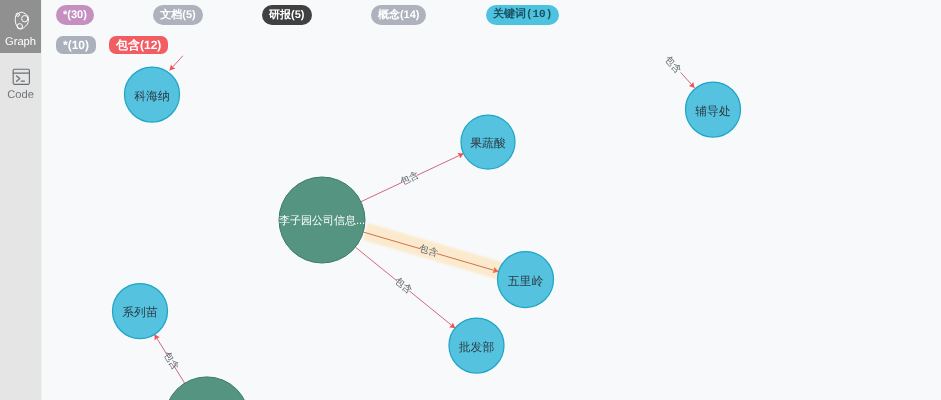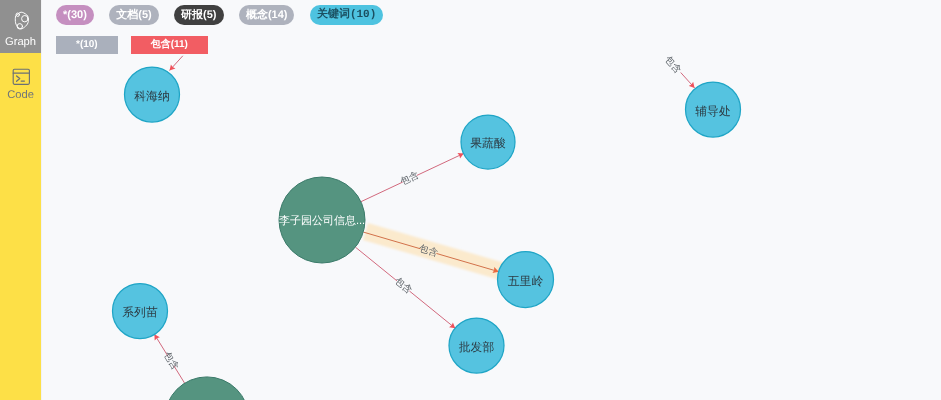--- a/index.html
+++ b/index.html
@@ -3,46 +3,46 @@
 <meta charset="utf-8">
 <style>
   * { box-sizing: border-box; margin:0; padding:0; }
   html, body { width:941px; height:400px; overflow:hidden; }
   body { font-family: "Liberation Sans", sans-serif; background:#f8f9fb; -webkit-font-smoothing:antialiased; text-rendering:geometricPrecision; }
   svg text { -webkit-font-smoothing:antialiased; }
   .app { position:relative; width:941px; height:400px; }
 
   
   .sidebar { position:absolute; left:0; top:0; width:42px; height:400px;
-             background:#fde047; border-right:1px solid #f1f2f4; z-index:5; }
+             background:#e5e5e5; border-right:1px solid #f1f2f4; z-index:5; }
   .nav-item { position:relative; width:41px; height:53px; cursor:pointer; }
   .nav-item.active { background:#909090; }
   .nav-ico { position:absolute; left:50%; top:21px; width:24px; height:24px;
              margin-left:-12px; margin-top:-12px; display:block; }
   .nav-ico svg { display:block; width:24px; height:24px; }
   .nav-lbl { position:absolute; left:0; top:35px; width:41px; text-align:center;
              font-size:11.2px; color:#707579; line-height:14px;
              font-family:"Liberation Sans", sans-serif; }
   .nav-item.active .nav-lbl { color:#ffffff; }
 
   
   .main { position:absolute; left:42px; top:0; width:899px; height:400px;
           background:#f8f9fb; overflow:hidden; }
   svg.graph { position:absolute; left:0; top:0; width:899px; height:400px; display:block; }
 
   
   .chips { position:absolute; left:0; top:0; z-index:4; width:420px; }
   .chip-row { display:flex; align-items:center; }
-  .chip-row.r1 { padding:5px 0 0 14px; }
+  .chip-row.r1 { padding:5px 0 0 14px;gap:44px; }
   .chip-row.r2 { padding:11px 0 0 14px; }
   .chip { display:inline-flex; align-items:center; justify-content:center; height:20px;
           border-radius:10px; color:#fff; font-size:11px; line-height:20px; padding:0 7px;
           margin-right:15.4px; cursor:pointer; white-space:nowrap; letter-spacing:0px;
           font-weight:600; }
-  .chip.sq { border-radius:0; height:18px; line-height:18px; padding:0 20px; font-size:10px; margin-right:13px; }
+  .chip.sq { border-radius:7px; height:18px; line-height:18px; padding:0 7px; font-size:12px; margin-right:13px; }
 </style>
 </head>
 <body>
 
 <div class="app">
 
   <nav class="sidebar" id="sidebar">
       <div class="nav-item active">
         <span class="nav-ico" style="color: rgb(255, 255, 255);">
           <svg viewBox="0 0 24 24" fill="none" stroke="currentColor" stroke-width="1.0" stroke-linecap="round" stroke-linejoin="round">
@@ -140,17 +140,17 @@
     <div class="chips">
       <div class="chip-row r1" id="chip-row-1">
           <span class="chip" style="background: rgb(197, 143, 192); color: rgb(255, 255, 255);">*(30)</span>
           <span class="chip" style="background: rgb(174, 178, 189); color: rgb(255, 255, 255);">文档(5)</span>
           <span class="chip" style="background: #404040; color: rgb(255, 255, 255);">研报(5)</span>
           <span class="chip" style="background: rgb(174, 178, 189); color: rgb(255, 255, 255);">概念(14)</span>
           <span class="chip" style="background: rgb(78, 195, 224); color: rgb(27, 79, 96); font-family: Liberation Mono, monospace;">关键词(10)</span>
         </div>
       <div class="chip-row r2" id="chip-row-2">
           <span class="chip sq" style="background: rgb(170, 176, 188); color: rgb(255, 255, 255);">*(10)</span>
-          <span class="chip sq" style="background: rgb(242, 93, 99); color: rgb(255, 255, 255);">包含(11)</span>
+          <span class="chip sq" style="background: rgb(242, 93, 99); color: rgb(255, 255, 255);">包含(12)</span>
         </div>
     </div>
   </div>
 </div>
 
 </body></html>

